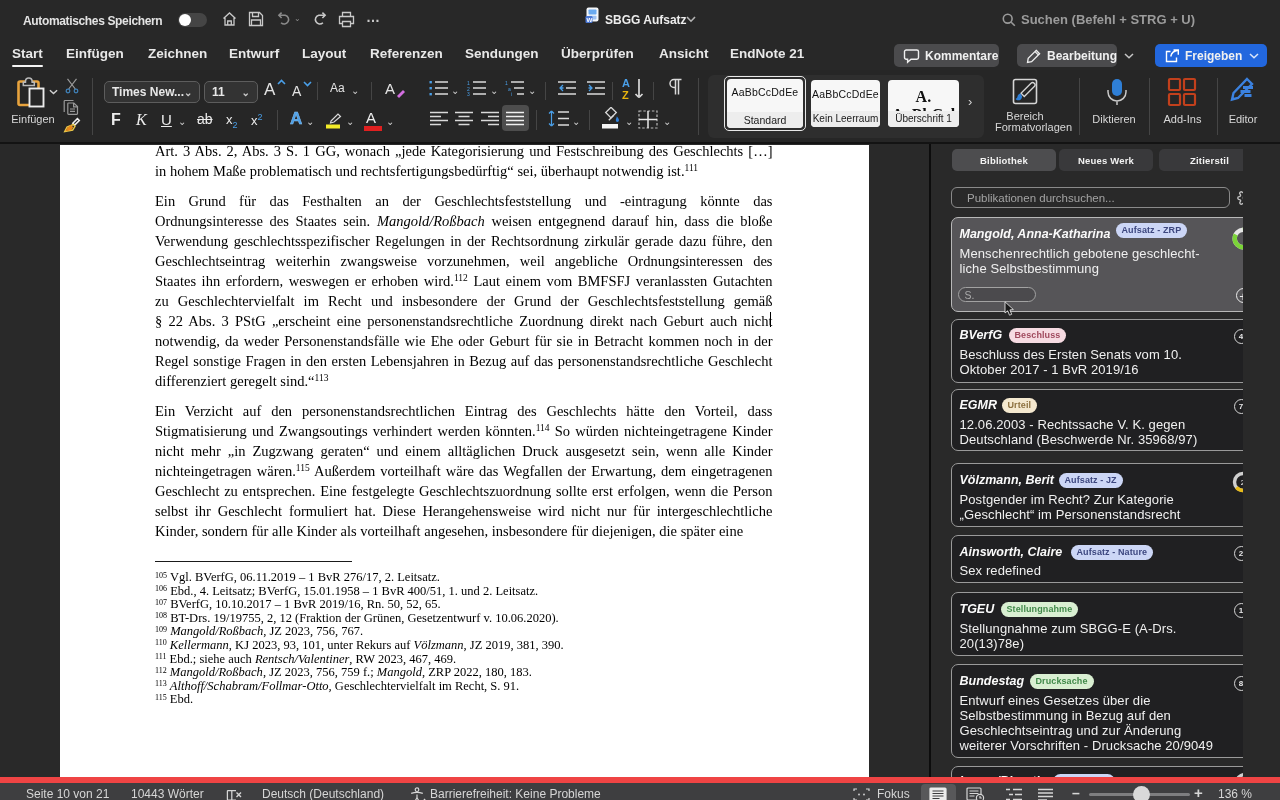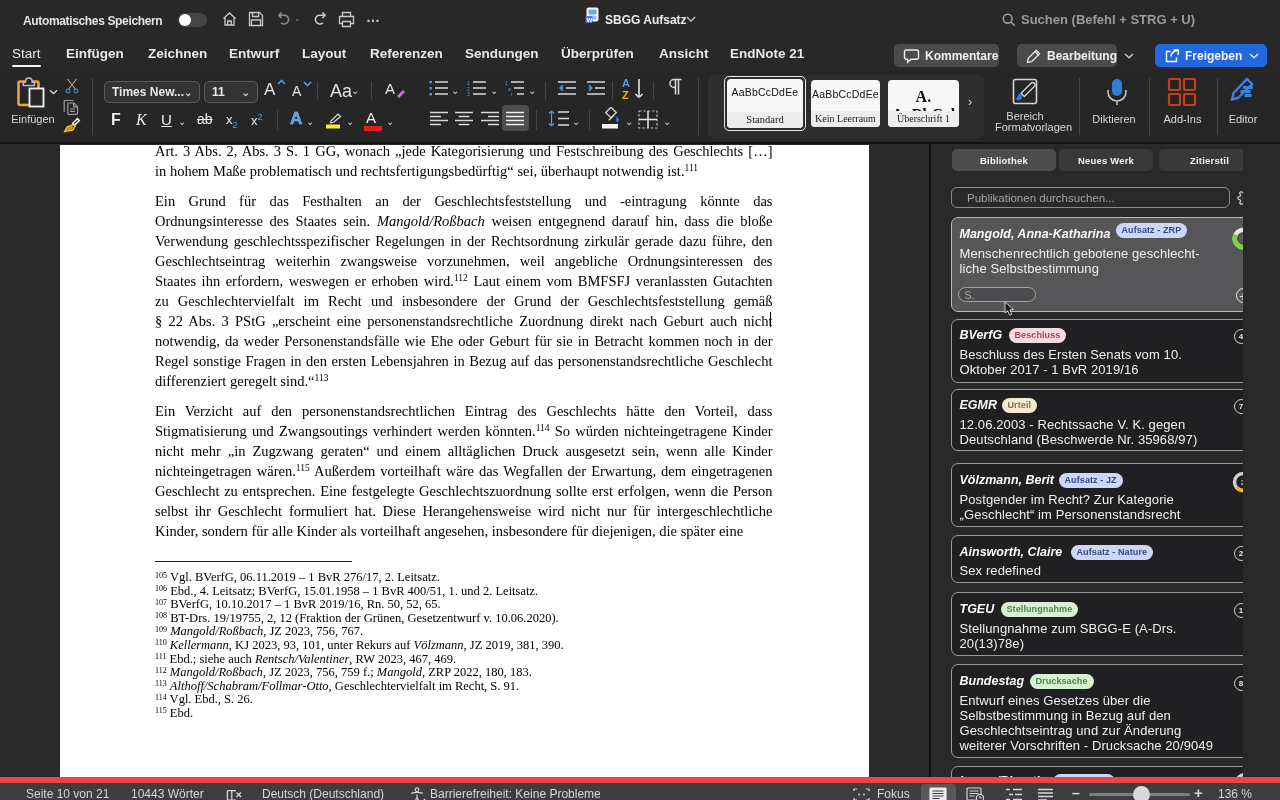--- a/index.html
+++ b/index.html
@@ -11,36 +11,36 @@
   #titlebar { position:absolute; left:0; top:0; width:1280px; height:40px; background:#282828; }
   #titlebar .asave { position:absolute; left:23px; top:14px; color:#e3e3e3; font-size:12px; font-weight:600; letter-spacing:-0.35px; }
   #toggle { position:absolute; left:178px; top:13px; width:29px; height:14px; background:#454545; border-radius:7px; }
   #toggle .knob { position:absolute; left:1px; top:1px; width:12px; height:12px; background:#fff; border-radius:50%; }
   .tbico { position:absolute; top:11px; color:#c9c9c9; }
   #doctitle { position:absolute; left:578px; top:13px; color:#ededed; font-size:12px; font-weight:700; white-space:nowrap; }
   #searchbox { position:absolute; left:1002px; top:12px; color:#9b9b9b; font-size:13px; font-weight:600; }
   
   #tabrow { position:absolute; left:0; top:40px; width:1280px; height:30px; background:#282828; }
   .rtab { position:absolute; top:6px; color:#e8e8e8; font-size:13.5px; font-weight:600; white-space:nowrap; }
-  #tab-start { font-weight:400; }
+  #tab-start { font-weight:700; }
   #tab-start::after { content:""; position:absolute; left:0; right:0; bottom:-6px; height:2.5px; background:#f5f5f5; border-radius:2px; }
   .pillbtn { position:absolute; top:44px; height:23px; background:#4b4b4d; border-radius:5px; color:#f0f0f0;
     font-size:12px; font-weight:600; display:flex; align-items:center; gap:5px; padding:0 9px; }
   #btn-freigeben { background:#2267de; }
   
   #ribbon { position:absolute; left:0; top:70px; width:1280px; height:74px; background:#262626; border-bottom:2px solid #131313; }
   .vdiv { position:absolute; width:1px; background:#454545; }
   .ricon { position:absolute; color:#cfcfcf; }
   .rlabel { position:absolute; color:#d8d8d8; font-size:11px; text-align:center; white-space:nowrap; }
   .combo { position:absolute; background:#333333; border:1px solid #5d5d5d; border-radius:5px; color:#e8e8e8;
     font-size:12px; font-weight:600; display:flex; align-items:center; padding:0 7px; white-space:nowrap; }
   .chev { color:#cfcfcf; font-size:10px; }
   .stylebox { position:absolute; background:#f7f7f7; border-radius:4px; text-align:center; overflow:hidden; }
   .stylebox .sampl { font-size:10.5px; color:#111; font-weight:400; margin-top:8px; letter-spacing:0.2px; }
-  .stylebox .slbl { position:absolute; left:0; right:0; bottom:0; height:16px; background:#ededed; color:#1a1a1a; font-size:10.5px; padding-top:2px; white-space:nowrap;font-family:Liberation Serif, serif; }
+  .stylebox .slbl { position:absolute; left:0; right:0; bottom:0; height:16px; background:#ededed; color:#1a1a1a; font-size:10.5px; padding-top:2px; white-space:nowrap; }
   
   #main { position:absolute; left:0; top:144px; width:1280px; height:633px; background:#292929; }
   #page { position:absolute; left:60px; top:1px; width:809px; height:632px; background:#ffffff; }
   #doccol { position:absolute; left:95px; top:-4.5px; width:617.5px; color:#000; }
   .para { font-family:"Liberation Serif", serif; font-size:14.5px; line-height:20px; }
   .jl { text-align:justify; text-align-last:justify; white-space:normal; }
   .ll { text-align:left; }
   sup.fn { font-size:9.5px; vertical-align:baseline; position:relative; top:-4.5px; line-height:0; }
   #fnsep { position:absolute; left:95px; top:415.5px; width:197px; height:1.4px; background:#1a1a1a; }
   #fnblock { position:absolute; left:95px; top:426px; width:640px; font-family:"Liberation Serif", serif;
@@ -180,21 +180,21 @@
   <div class="combo" style="left:204px;top:11px;width:54px;height:22px">11<span class="chev" style="margin-left:auto">⌄</span></div>
   <span class="ricon" style="left:264px;top:10px;font-size:17px;color:#e3e3e3">A</span>
     <svg class="ricon" style="left:277px;top:9px" width="9" height="6" viewBox="0 0 9 6" fill="none" stroke="#4a9fe8" stroke-width="1.6">
       <path d="m1 5 3.5-3.5L8 5"></path>
     </svg>
   <span class="ricon" style="left:292px;top:13px;font-size:14px;color:#e3e3e3">A</span>
     <svg class="ricon" style="left:303px;top:11px" width="9" height="6" viewBox="0 0 9 6" fill="none" stroke="#4a9fe8" stroke-width="1.6">
       <path d="m1 1 3.5 3.5L8 1"></path>
     </svg>
   <div class="vdiv" style="left:317px;top:12px;height:18px"></div>
-  <span class="ricon" style="left:330px;top:11px;font-size:18px;color:#e3e3e3">Aa</span>
+  <span class="ricon" style="left:330px;top:11px;font-size:12px;color:#e3e3e3">Aa</span>
     <span class="chev" style="position:absolute;left:351px;top:15px">⌄</span>
   <div class="vdiv" style="left:371px;top:12px;height:18px"></div>
   <span class="ricon" style="left:385px;top:10px;font-size:15px;color:#e3e3e3">A</span>
   <svg class="ricon" style="left:395px;top:18px" width="10" height="10" viewBox="0 0 10 10">
       <path d="m2 8 6-6 2 2-6 6z" fill="#d36ee0"></path>
     </svg>
 
   <span class="ricon" style="left:111px;top:41px;font-size:16px;font-weight:700;color:#ececec">F</span>
   <span class="ricon" style="left:136px;top:41px;font-size:16px;font-style:italic;font-family:'Liberation Serif',serif;color:#ececec">K</span>
   <span class="ricon" style="left:161px;top:41px;font-size:15px;text-decoration:underline;color:#ececec">U</span>
@@ -369,21 +369,20 @@
     <div id="fnblock">
       <div><sup>105</sup> Vgl. BVerfG, 06.11.2019 – 1 BvR 276/17, 2. Leitsatz.</div>
       <div><sup>106</sup> Ebd., 4. Leitsatz; BVerfG, 15.01.1958 – 1 BvR 400/51, 1. und 2. Leitsatz.</div>
       <div><sup>107</sup> BVerfG, 10.10.2017 – 1 BvR 2019/16, Rn. 50, 52, 65.</div>
       <div><sup>108</sup> BT-Drs. 19/19755, 2, 12 (Fraktion der Grünen, Gesetzentwurf v. 10.06.2020).</div>
       <div><sup>109</sup> <i>Mangold/Roßbach</i>, JZ 2023, 756, 767.</div>
       <div><sup>110</sup> <i>Kellermann</i>, KJ 2023, 93, 101, unter Rekurs auf <i>Völzmann</i>, JZ 2019, 381, 390.</div>
       <div><sup>111</sup> Ebd.; siehe auch <i>Rentsch/Valentiner</i>, RW 2023, 467, 469.</div>
       <div><sup>112</sup> <i>Mangold/Roßbach</i>, JZ 2023, 756, 759 f.; <i>Mangold</i>, ZRP 2022, 180, 183.</div>
       <div><sup>113</sup> <i>Althoff/Schabram/Follmar-Otto,</i> Geschlechtervielfalt im Recht, S. 91.</div>
-      <div><sup>114</sup> Vgl. Ebd., S. 26.</div>
       <div><sup>115</sup> Ebd.</div>
     </div>
     <div id="caret"></div>
   </div>
   <div id="sep-line"></div>
   <div id="sidebar">
     <div class="sbtab" style="left:21px;width:104px;background:#4d4d4f">Bibliothek</div>
     <div class="sbtab" style="left:128px;width:94px">Neues Werk</div>
     <div class="sbtab" style="left:228px;width:101px">Zitierstil</div>
     <div id="sbsearch">Publikationen durchsuchen...</div>

